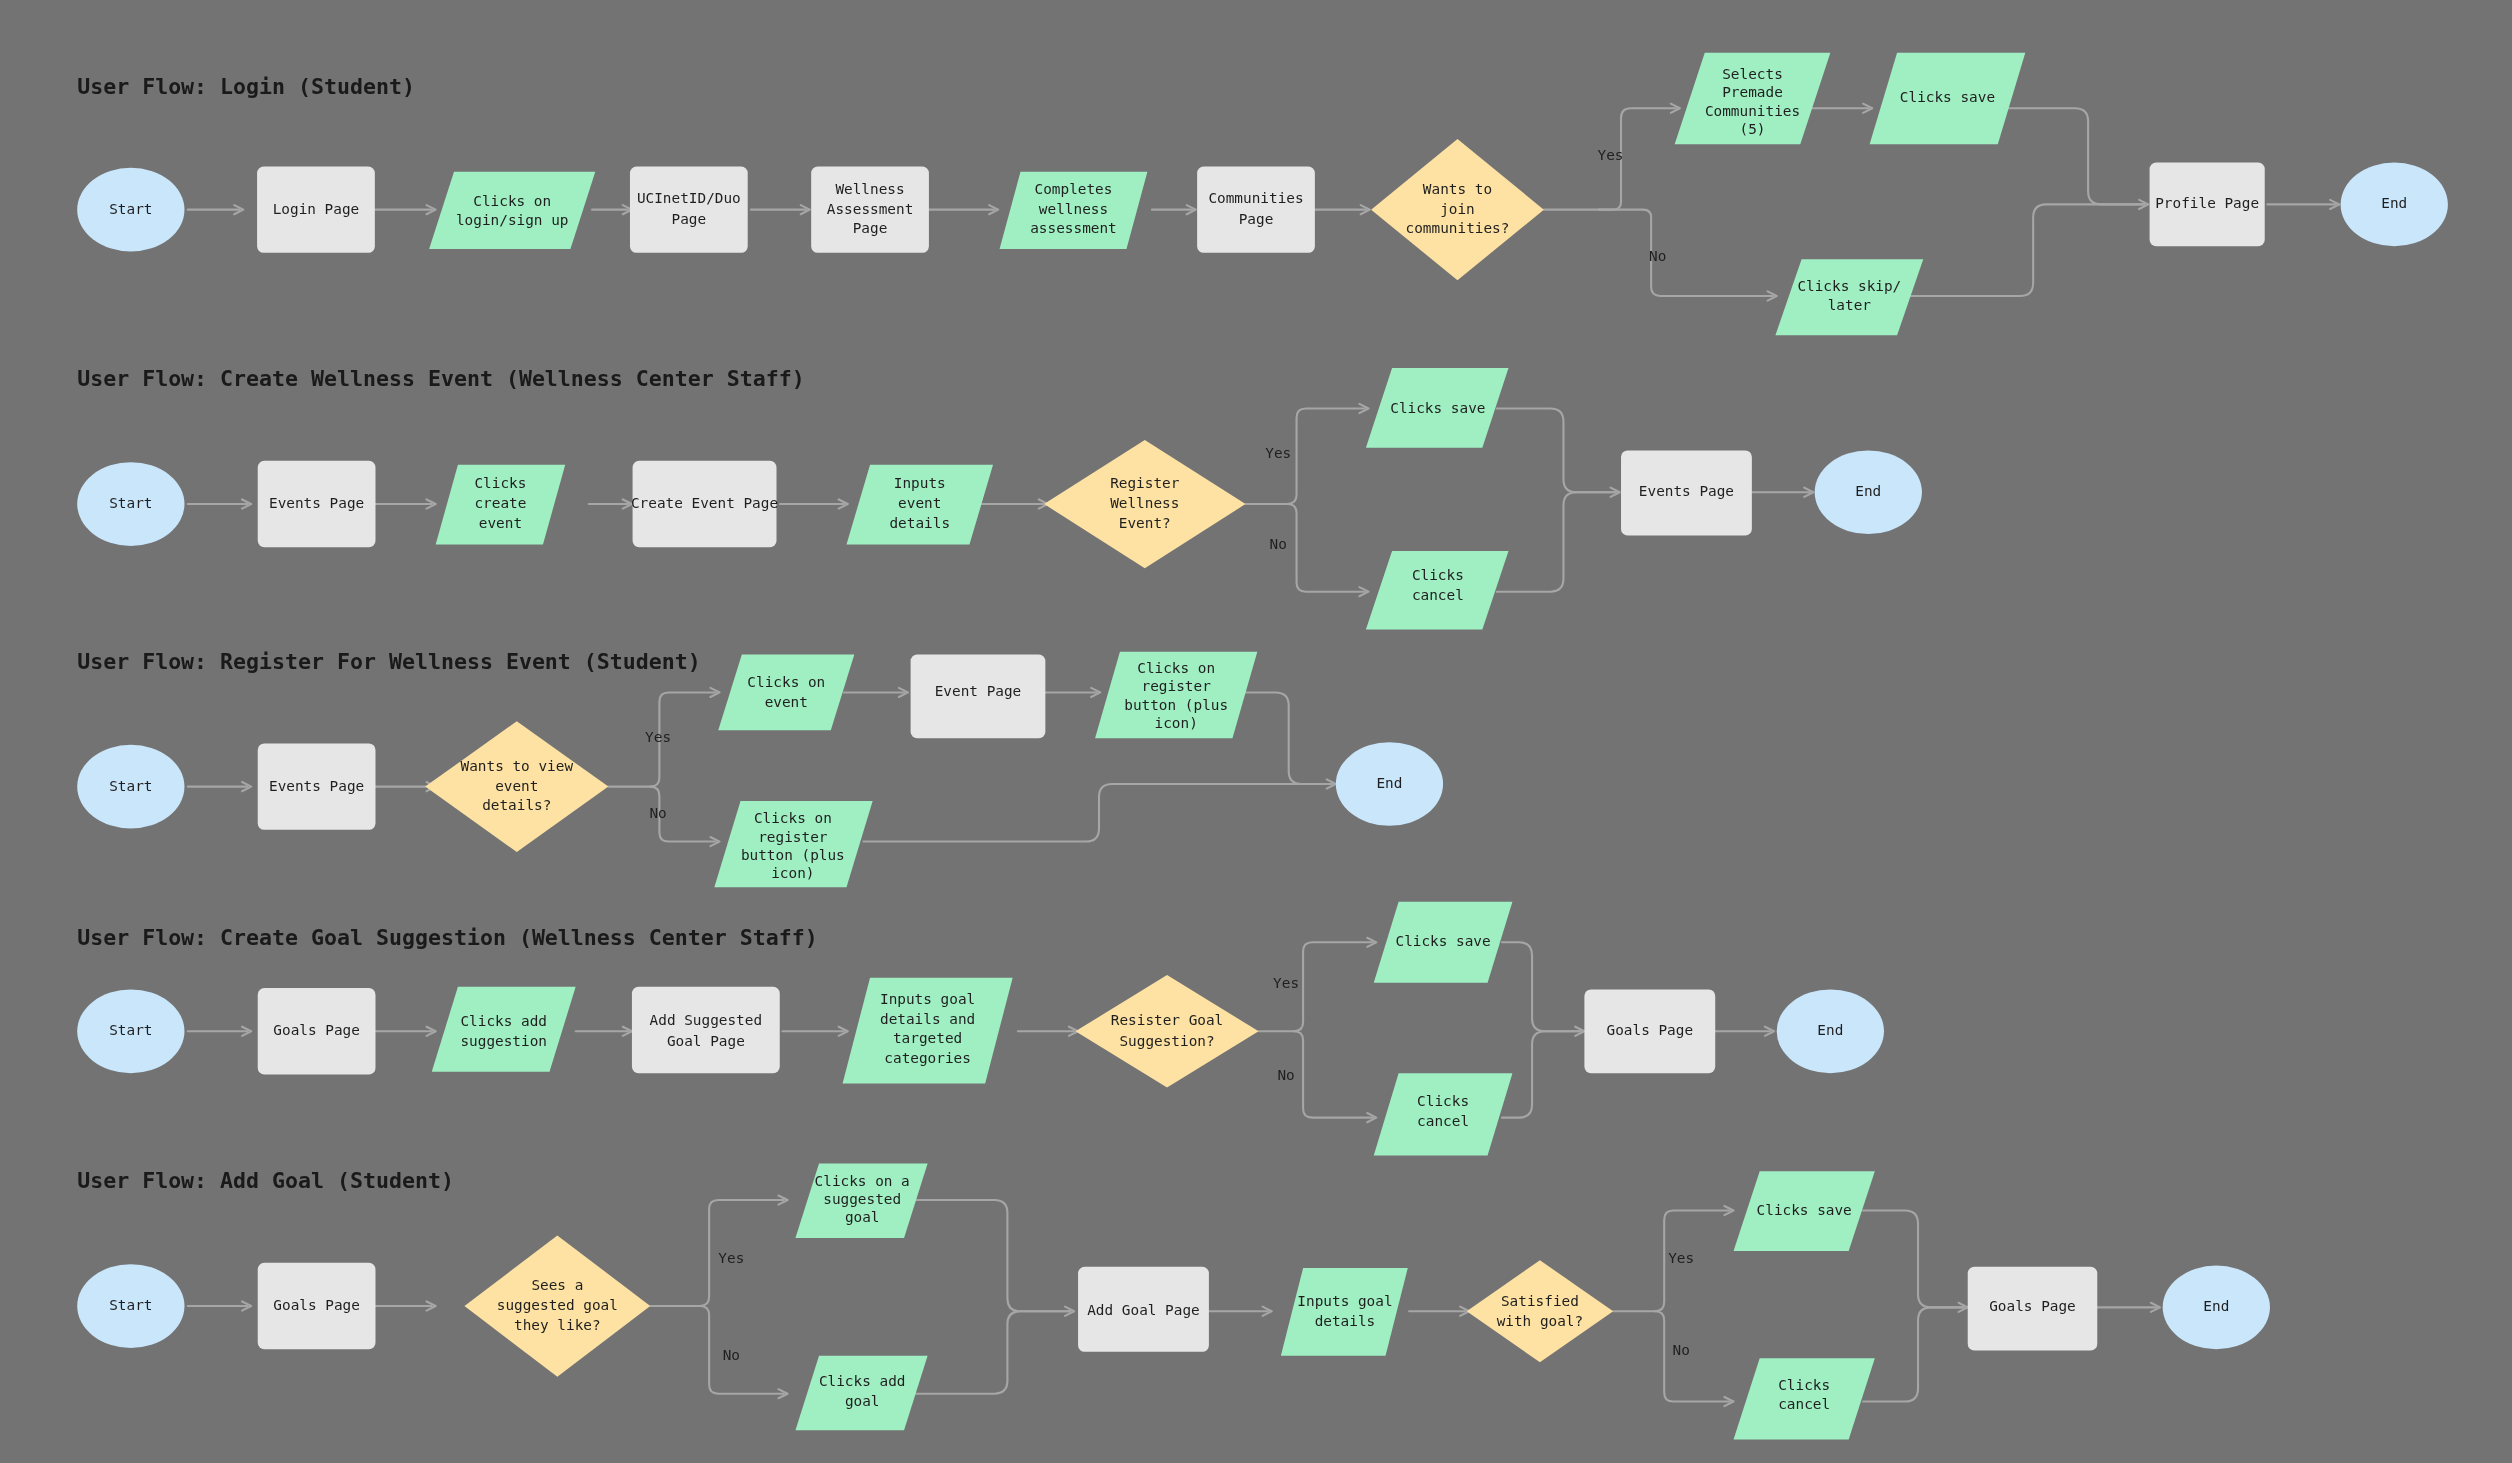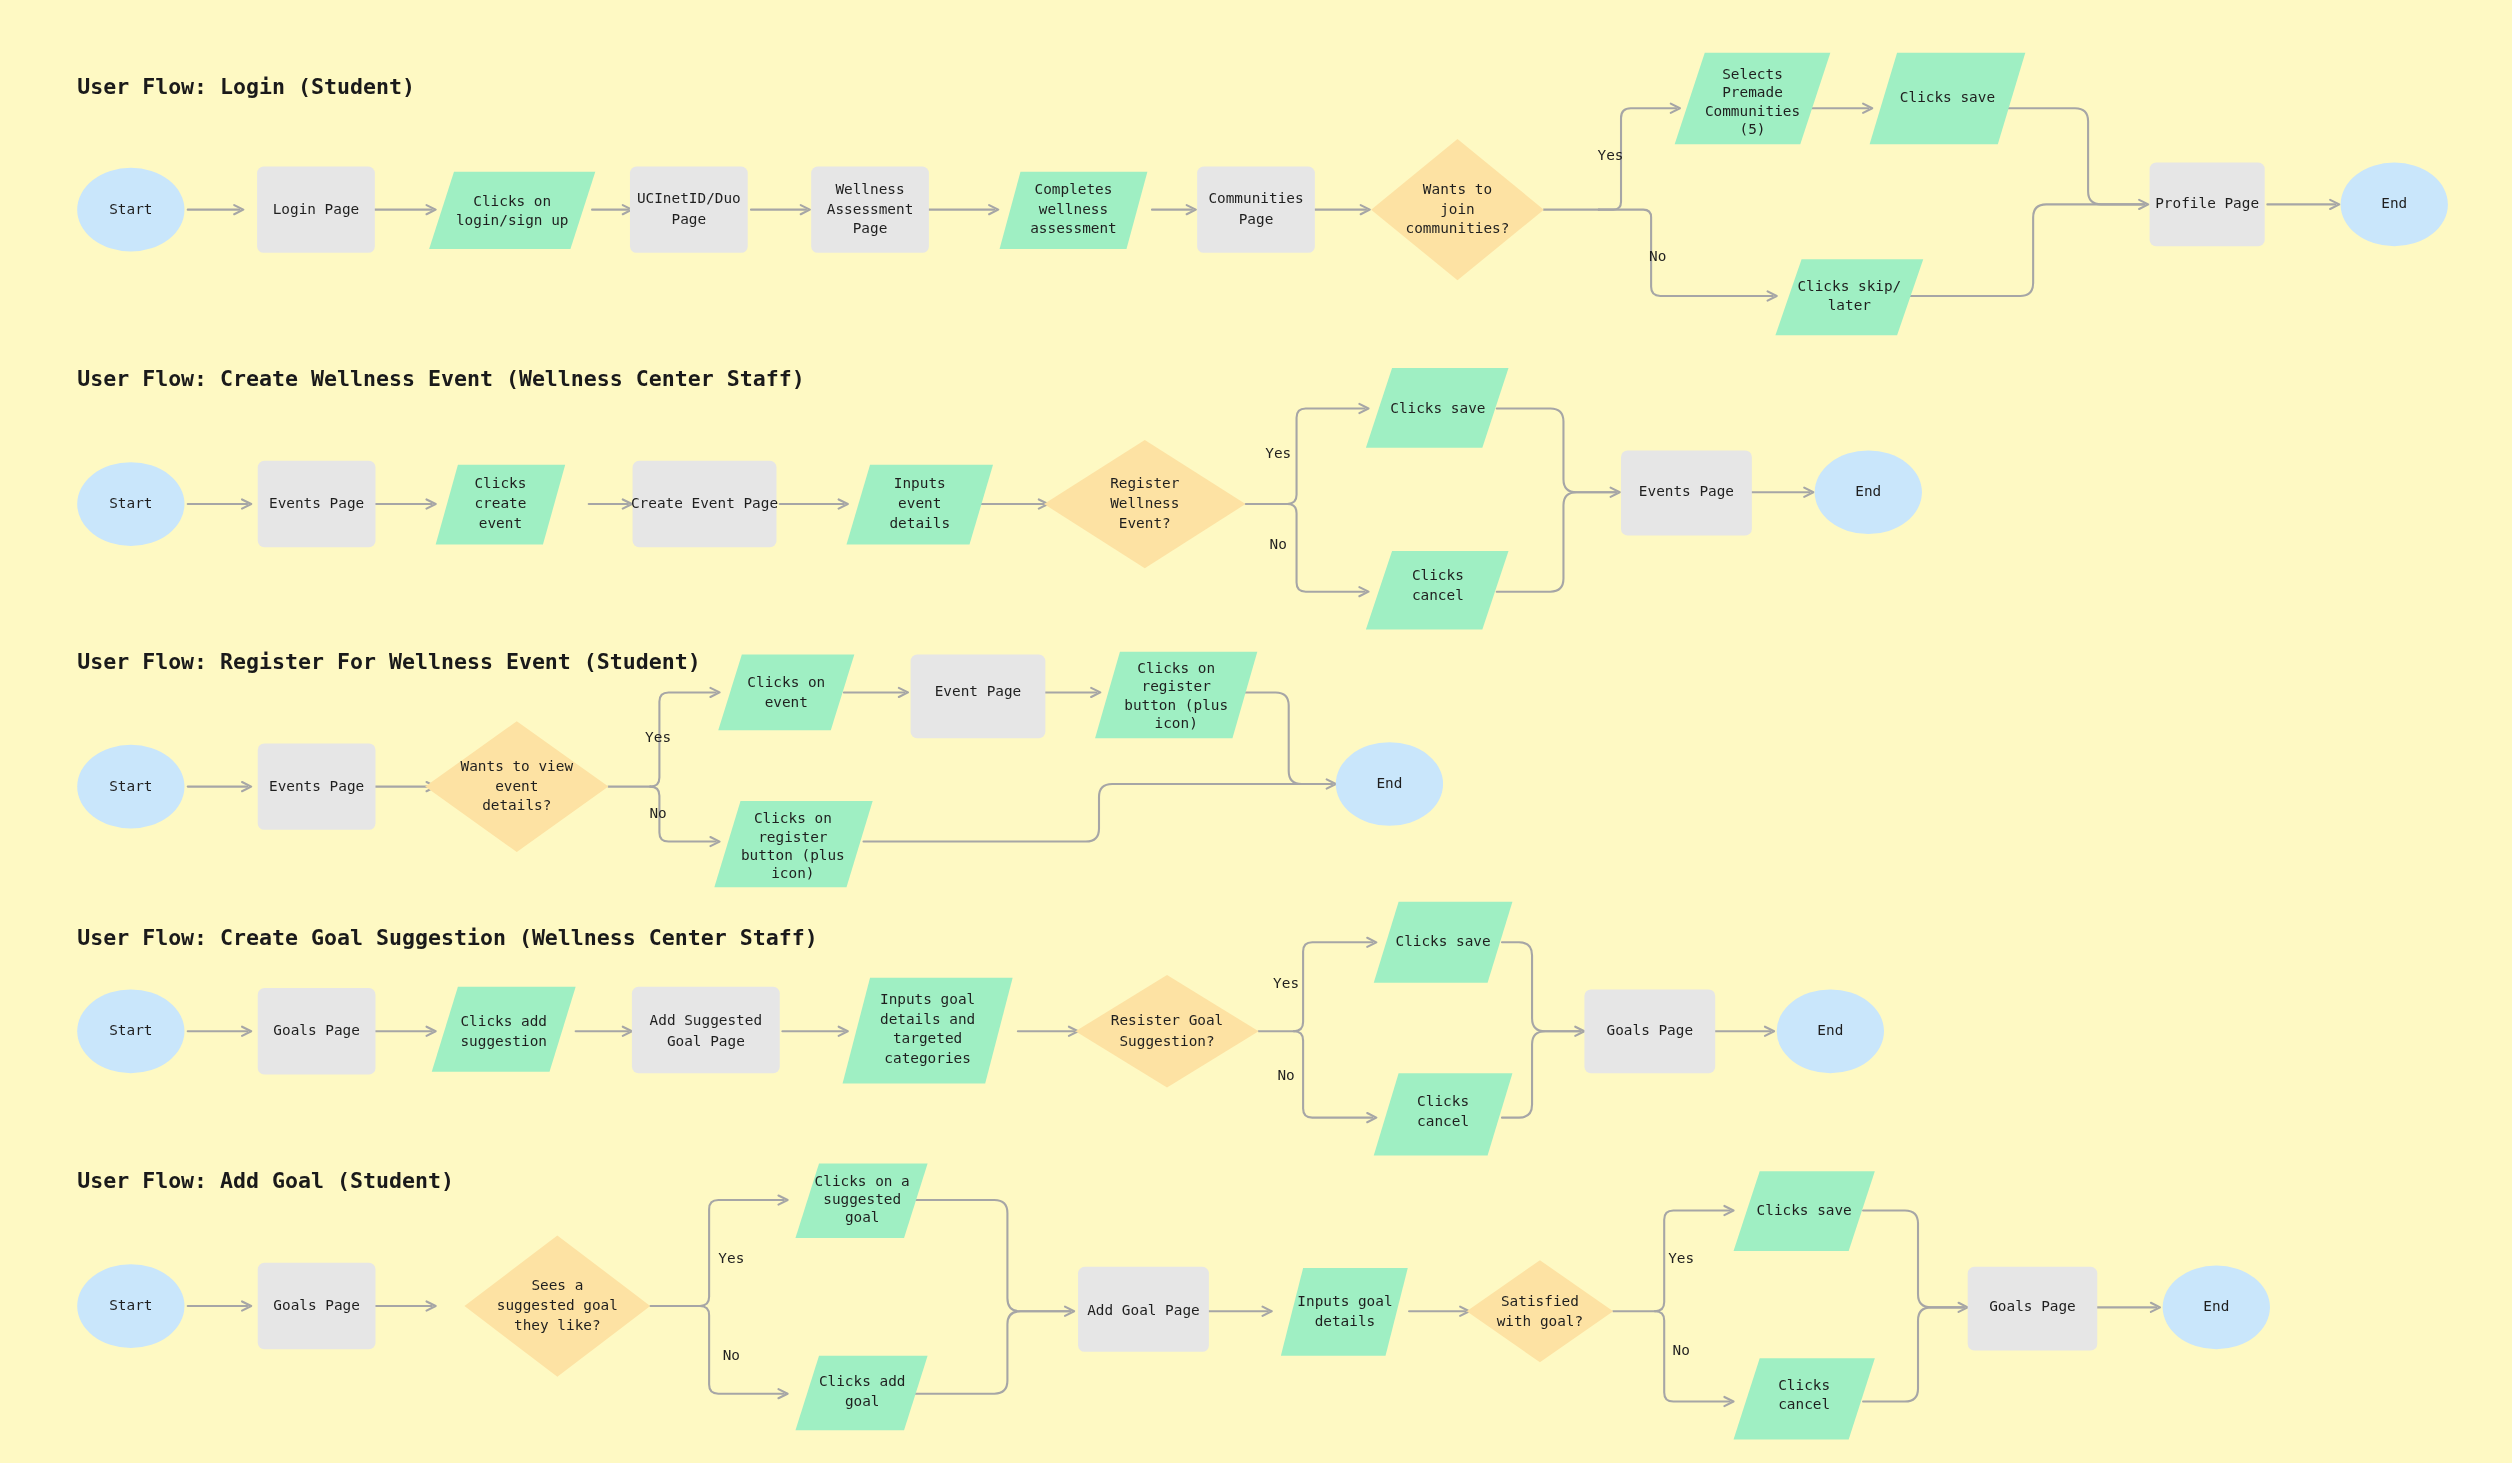--- a/index.html
+++ b/index.html
@@ -10,21 +10,21 @@
   body {
     width: 2512px;
     height: 1464px;
     font-family: "DejaVu Sans Mono", "Liberation Mono", monospace;
     overflow: hidden;
   }
   #stage {
     position: relative;
     width: 2512px;
     height: 1464px;
-    background: #fef9c3;
+    background: #737373;
   }
   svg.flow-canvas {
     position: absolute;
     left: 0;
     top: 0;
     width: 2512px;
     height: 1464px;
     display: block;
   }
   .flow-title {

